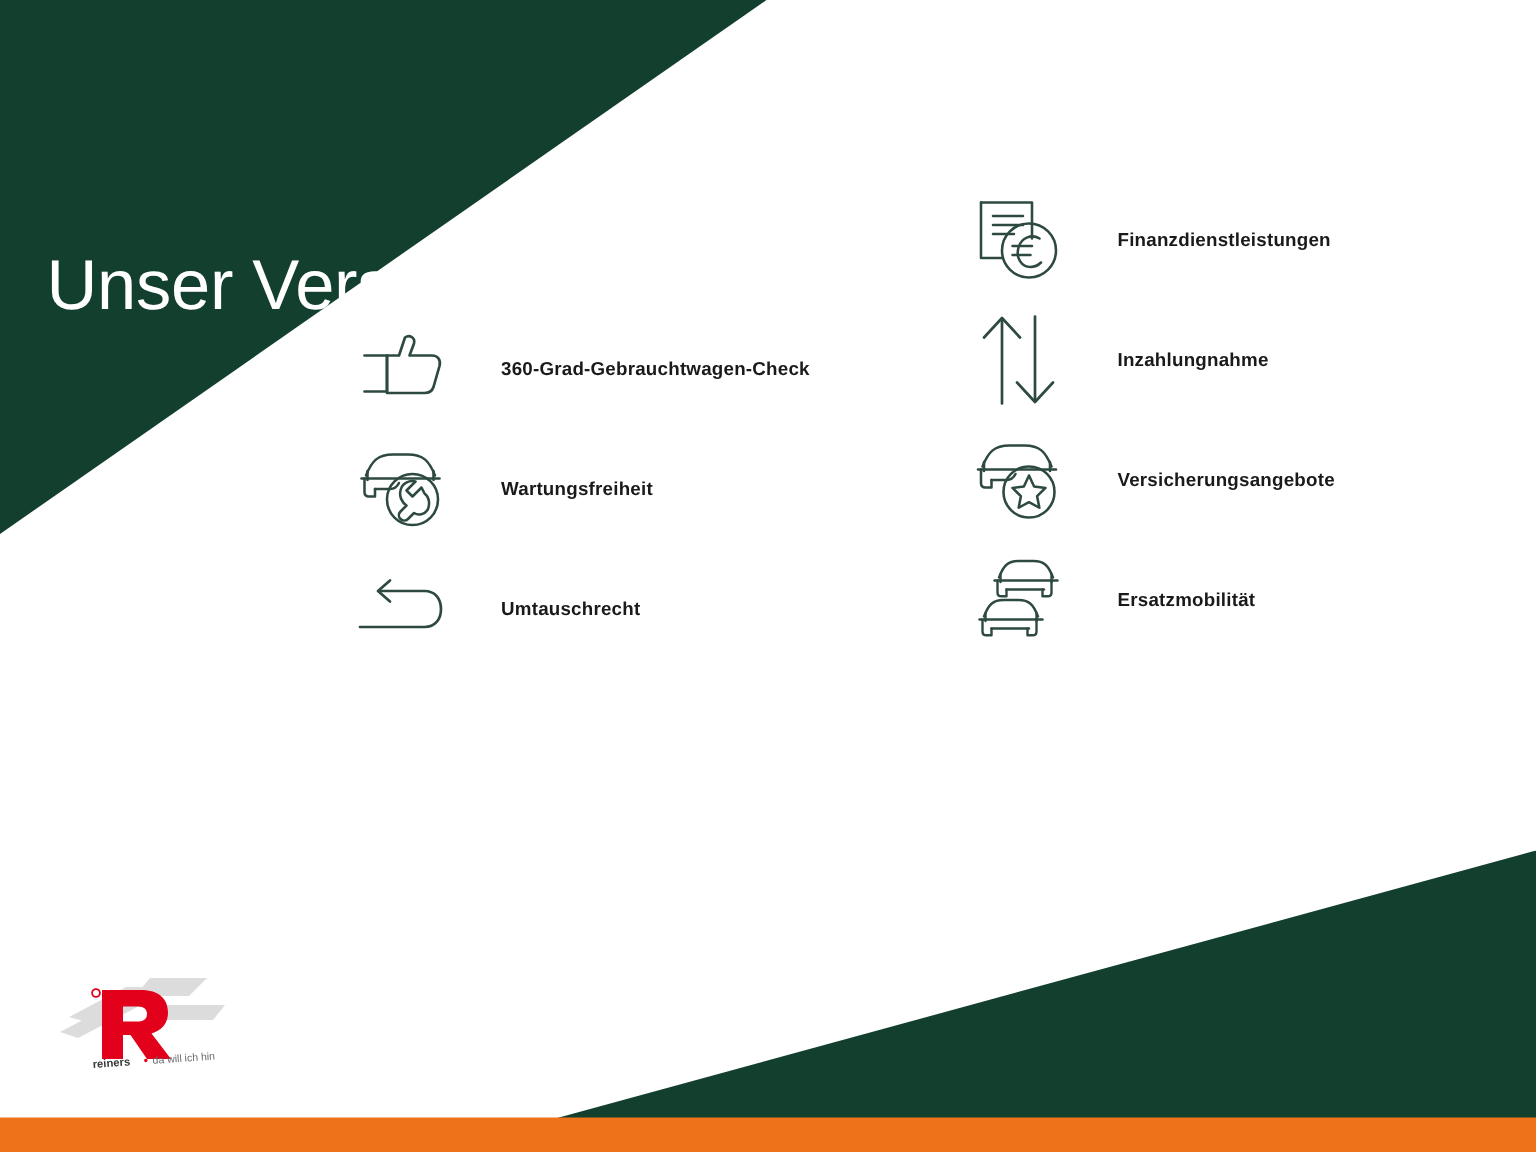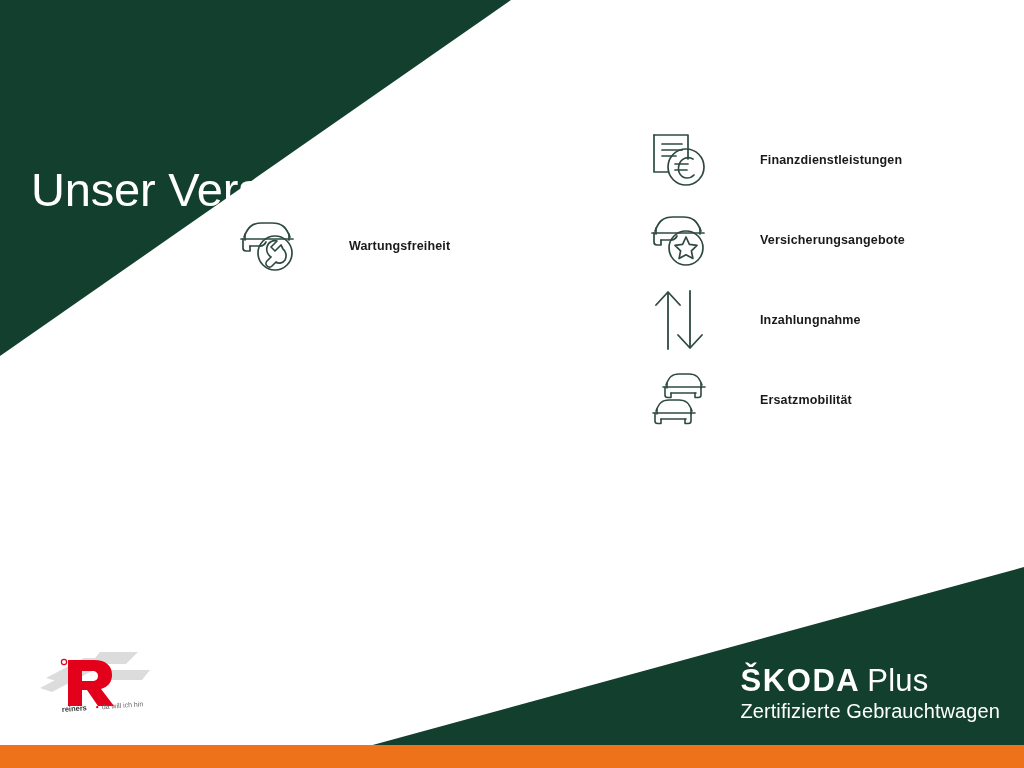--- a/index.html
+++ b/index.html
@@ -78,21 +78,21 @@
   .benefit-icon {
     width: 62px;
     height: 62px;
     flex: 0 0 62px;
     display: flex;
     align-items: center;
     justify-content: center;
   }
   .benefit-icon svg { display: block; overflow: visible; }
   .benefit-label {
-    margin-left: 50px;
+    margin-left: 35px;
     font-size: 12.5px;
     font-weight: bold;
     color: #1a1a1a;
     letter-spacing: 0.15px;
     white-space: nowrap;
   }
 
   
   .skoda-lockup {
     position: absolute;
@@ -146,40 +146,58 @@
   <div class="shape-top-green"></div>
   <div class="shape-bottom-green"></div>
   <div class="shape-orange-bar"></div>
 
   <div class="headline">
     <span class="line">Unser Versprechen.</span>
   </div>
 
   <div class="col col-left">
 
+    <div class="benefit-row">
+      <span class="benefit-icon">
+        <svg width="56" height="50" viewBox="0 0 56 50" fill="none" stroke="#2E4A40" stroke-width="1.8" stroke-linejoin="round" stroke-linecap="round">
+          <path d="M3 16 H18 V40 H3"></path>
+          <path d="M18 16 L26 16 L30 4 C33 2 37 4 36 8 L33 16 L48 16 C52 16 54 19 53 23 L49 37 C48 40 46 41 43 41 L18 41 Z"></path>
+        </svg>
+      </span>
+      <span class="benefit-label">360-Grad-Gebrauchtwagen-Check</span>
+    </div>
 
 
 
     <div class="benefit-row">
       <span class="benefit-icon">
         <svg width="60" height="56" viewBox="0 0 60 56" fill="none" stroke="#2E4A40" stroke-width="1.7" stroke-linejoin="round" stroke-linecap="round">
           <path d="M6 19 C10 9 14 5 24 5 H34 C44 5 48 9 52 19"></path>
           <path d="M3 21 H55"></path>
           <path d="M5 21 V30 C5 32 6 33 8 33 H12 V28"></path>
           <path d="M7 22 L7 16"></path>
           <path d="M51 22 L51 16"></path>
           <path d="M12 28 H22"></path>
           <path d="M22 28 C25 28 27 26 28 24"></path>
           <circle cx="37" cy="35" r="17"></circle>
           <path d="M43 27 L37 33 L33 29 L39 23 C35 22 30 24 29 29 C28 33 30 37 33 39 L29 43 A3.5 3.5 0 0 0 34 48 L38 44 C41 46 45 45 47 42 C49 38 48 33 45 31 Z"></path>
         </svg>
       </span>
       <span class="benefit-label">Wartungsfreiheit</span>
     </div>
 
+    <div class="benefit-row">
+      <span class="benefit-icon">
+        <svg width="60" height="44" viewBox="0 0 60 44" fill="none" stroke="#2E4A40" stroke-width="1.8" stroke-linejoin="round" stroke-linecap="round">
+          <path d="M15 10 H45 C52 10 56 15 56 22 C56 29 52 34 45 34 H2"></path>
+          <path d="M22 3 L14 10 L22 17"></path>
+        </svg>
+      </span>
+      <span class="benefit-label">Umtauschrecht</span>
+    </div>
 
   </div>
 
   <div class="col col-right">
 
     <div class="benefit-row">
       <span class="benefit-icon">
         <svg width="58" height="58" viewBox="0 0 58 58" fill="none" stroke="#2E4A40" stroke-width="1.7" stroke-linejoin="round" stroke-linecap="round">
           <path d="M4 4 H38 V28"></path>
           <path d="M4 4 V41 H18"></path>
@@ -190,47 +208,47 @@
           <path d="M43 28 C38 25 31 27 29 34 C27 41 31 47 37 47 C40 47 42 46 44 44"></path>
           <path d="M25 33 H38"></path>
           <path d="M25 39 H37"></path>
         </svg>
       </span>
       <span class="benefit-label">Finanzdienstleistungen</span>
     </div>
 
     <div class="benefit-row">
       <span class="benefit-icon">
+        <svg width="52" height="62" viewBox="0 0 52 62" fill="none" stroke="#2E4A40" stroke-width="1.8" stroke-linejoin="round" stroke-linecap="round">
+          <path d="M15 60 V4"></path>
+          <path d="M3 16 L15 3 L27 16"></path>
+          <path d="M37 2 V58"></path>
+          <path d="M25 46 L37 59 L49 46"></path>
+        </svg>
+      </span>
+      <span class="benefit-label">Inzahlungnahme</span>
+    </div>
+
+    <div class="benefit-row">
+      <span class="benefit-icon">
         <svg width="60" height="56" viewBox="0 0 60 56" fill="none" stroke="#2E4A40" stroke-width="1.7" stroke-linejoin="round" stroke-linecap="round">
           <path d="M6 19 C10 9 14 5 24 5 H34 C44 5 48 9 52 19"></path>
           <path d="M3 21 H55"></path>
           <path d="M5 21 V30 C5 32 6 33 8 33 H12 V28"></path>
           <path d="M7 22 L7 16"></path>
           <path d="M51 22 L51 16"></path>
           <path d="M12 28 H22"></path>
           <path d="M22 28 C25 28 27 26 28 24"></path>
           <circle cx="37" cy="36" r="17"></circle>
           <path d="M37 25 L40.4 32.3 L48 33.3 L42.4 38.8 L43.9 46.5 L37 42.8 L30.1 46.5 L31.6 38.8 L26 33.3 L33.6 32.3 Z"></path>
         </svg>
       </span>
       <span class="benefit-label">Versicherungsangebote</span>
     </div>
 
-    <div class="benefit-row">
-      <span class="benefit-icon">
-        <svg width="52" height="62" viewBox="0 0 52 62" fill="none" stroke="#2E4A40" stroke-width="1.8" stroke-linejoin="round" stroke-linecap="round">
-          <path d="M15 60 V4"></path>
-          <path d="M3 16 L15 3 L27 16"></path>
-          <path d="M37 2 V58"></path>
-          <path d="M25 46 L37 59 L49 46"></path>
-        </svg>
-      </span>
-      <span class="benefit-label">Inzahlungnahme</span>
-    </div>
-
 
     <div class="benefit-row">
       <span class="benefit-icon">
         <svg width="62" height="62" viewBox="0 0 62 62" fill="none" stroke="#2E4A40" stroke-width="1.6" stroke-linejoin="round" stroke-linecap="round">
 
           <path d="M18 16 C21 8 24 5 31 5 H41 C48 5 51 8 54 16"></path>
           <path d="M15 18 H57"></path>
           <path d="M17 18 V26 C17 27.5 18 28.5 19.5 28.5 H23 V24"></path>
           <path d="M53 18 V26 C53 27.5 52 28.5 50.5 28.5 H47 V24"></path>
           <path d="M19 19 V14"></path>
@@ -244,26 +262,20 @@
           <path d="M9 45 V40"></path>
           <path d="M43 45 V40"></path>
           <path d="M13 50 H38"></path>
         </svg>
       </span>
       <span class="benefit-label">Ersatzmobilität</span>
     </div>
 
   </div>
 
-  <div class="skoda-lockup">
-    <div class="skoda-line1">
-      <span class="skoda-wordmark">ŠKODA</span><span class="skoda-plus">Plus</span>
-    </div>
-    <div class="skoda-line2">Zertifizierte Gebrauchtwagen</div>
-  </div>
 
   <div class="dealer-logo">
     <svg width="150" height="68" viewBox="0 0 150 68">
 
       <g fill="#DCDCDC">
         <polygon points="8,30 46,10 60,10 22,34"></polygon>
         <polygon points="2,40 44,18 56,22 14,44"></polygon>
         <polygon points="62,4 100,4 88,16 52,16"></polygon>
         <polygon points="72,22 112,22 104,32 66,32"></polygon>
       </g>

